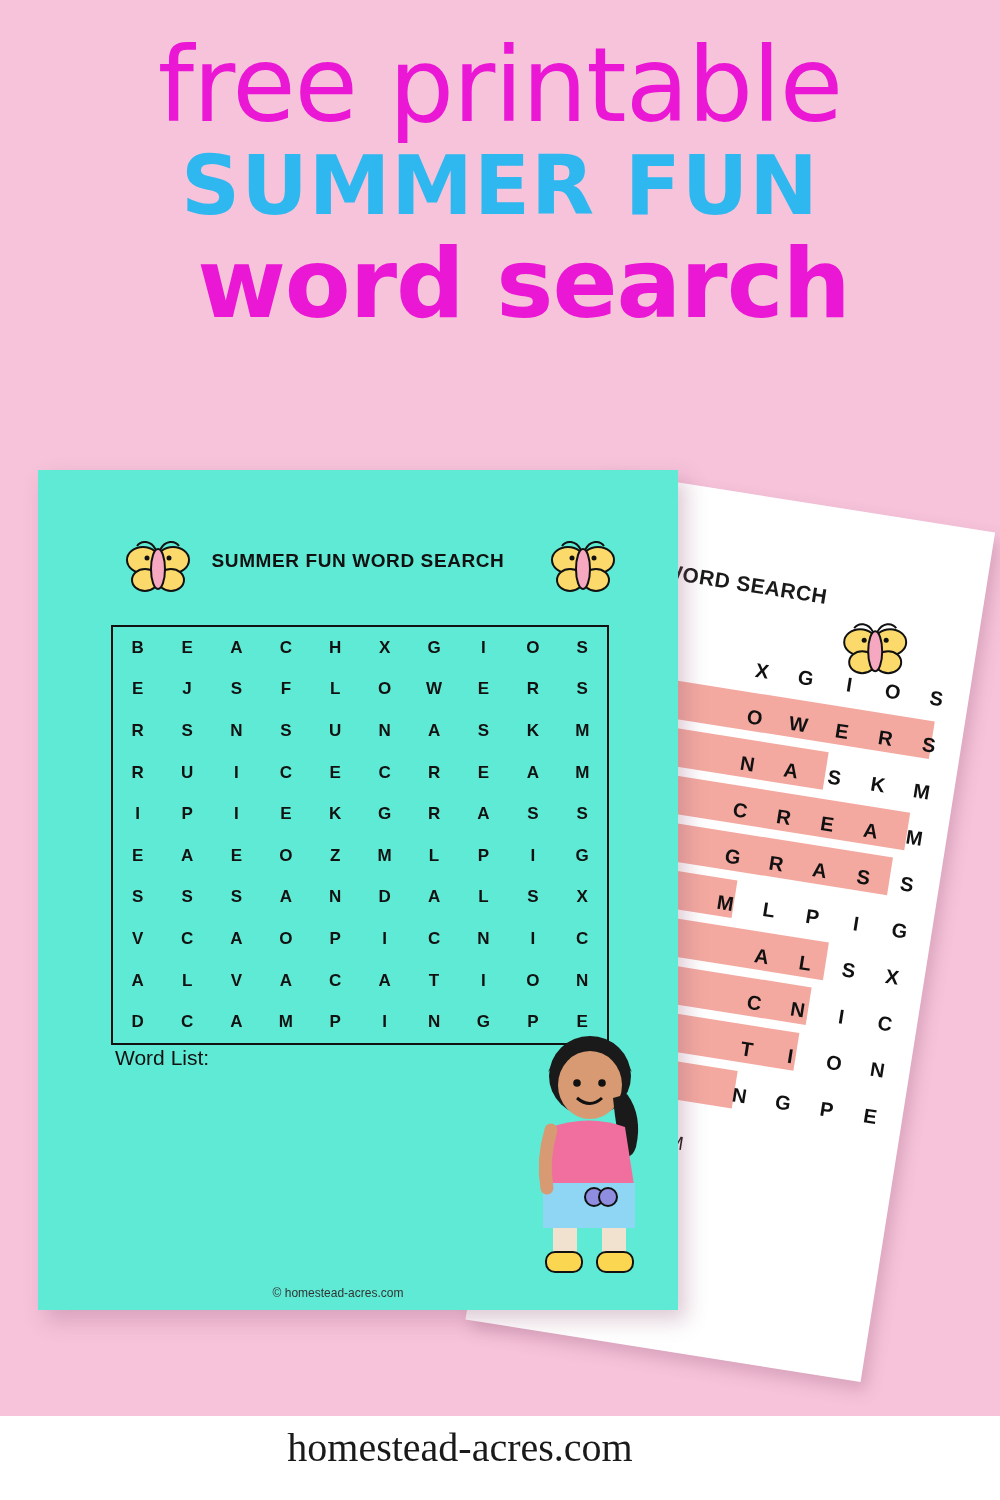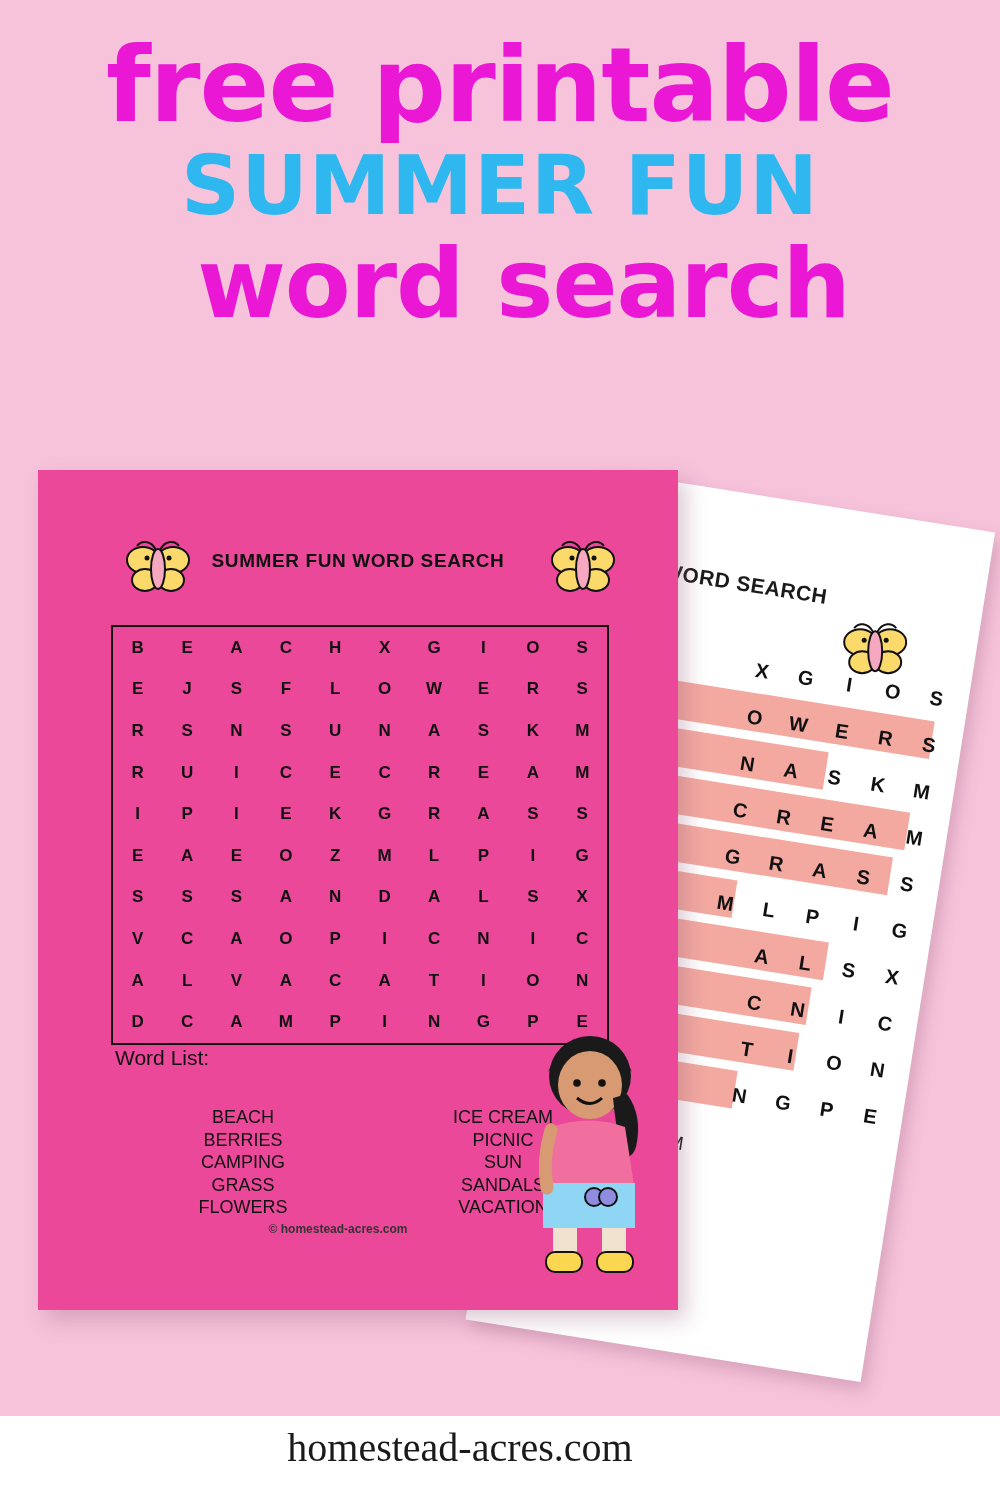--- a/index.html
+++ b/index.html
@@ -35,21 +35,21 @@
   
   .headings {
     position: absolute;
     left: 0;
     top: 0;
     width: 1000px;
     text-align: center;
   }
   .h-line1 {
     font-family: "DejaVu Sans", sans-serif;
-    font-weight: bold;
+    font-weight: normal;
     font-size: 103px;
     line-height: 110px;
     color: #ea18d4;
     letter-spacing: -1px;
     margin-top: 30px;
   }
   .h-line2 {
     font-family: "DejaVu Sans", sans-serif;
     font-weight: bold;
     font-size: 82px;
@@ -123,21 +123,21 @@
     width: 150px;
   }
 
   
   .sheet-front {
     position: absolute;
     left: 38px;
     top: 470px;
     width: 640px;
     height: 840px;
-    background: #ec4899;
+    background: #5eead4;
     box-shadow: 8px 10px 20px rgba(150, 90, 120, 0.32);
   }
   .front-title {
     position: absolute;
     left: 0;
     top: 80px;
     width: 640px;
     text-align: center;
     font-size: 19px;
     font-weight: bold;
@@ -196,26 +196,25 @@
   .wl-col {
     width: 190px;
     text-align: center;
     font-size: 18px;
     line-height: 22.5px;
     color: #111;
   }
   .copyright {
     position: absolute;
     left: 0;
-    top: 752px;
+    top: 816px;
     width: 600px;
     text-align: center;
     font-size: 12px;
     color: #333;
-    font-weight: bold;
   }
 
   
   .girl { position: absolute; }
   .girl-front { left: 515px; top: 1030px; width: 150px; height: 250px; }
 
   
   .footer-url {
     position: absolute;
     left: 0;
@@ -499,36 +498,20 @@
       <div class="grid-cell">I</div>
       <div class="grid-cell">N</div>
       <div class="grid-cell">G</div>
       <div class="grid-cell">P</div>
       <div class="grid-cell">E</div>
     </div>
   </div>
 
   <div class="wordlist-label">Word List:</div>
 
-  <div class="wordlist-cols">
-    <div class="wl-col">
-      <div>BEACH</div>
-      <div>BERRIES</div>
-      <div>CAMPING</div>
-      <div>GRASS</div>
-      <div>FLOWERS</div>
-    </div>
-    <div class="wl-col">
-      <div>ICE CREAM</div>
-      <div>PICNIC</div>
-      <div>SUN</div>
-      <div>SANDALS</div>
-      <div>VACATION</div>
-    </div>
-  </div>
 
   <div class="copyright">© homestead-acres.com</div>
 </div>
 
 <svg class="girl girl-front" viewBox="0 0 150 250">
   <ellipse cx="75" cy="46" rx="41" ry="40" fill="#1a1a1a"></ellipse>
   <ellipse cx="75" cy="55" rx="32" ry="34" fill="#d89a72"></ellipse>
   <path d="M33 42 Q75 -2 117 42 Q106 17 75 15 Q44 17 33 42Z" fill="#1a1a1a"></path>
   <path d="M112 64 q16 22 9 53 q-4 13 -14 9 q-6 -27 -9 -58Z" fill="#1a1a1a"></path>
   <path d="M105 124 q9 4 6 11" stroke="#1a1a1a" stroke-width="4" fill="none"></path>

